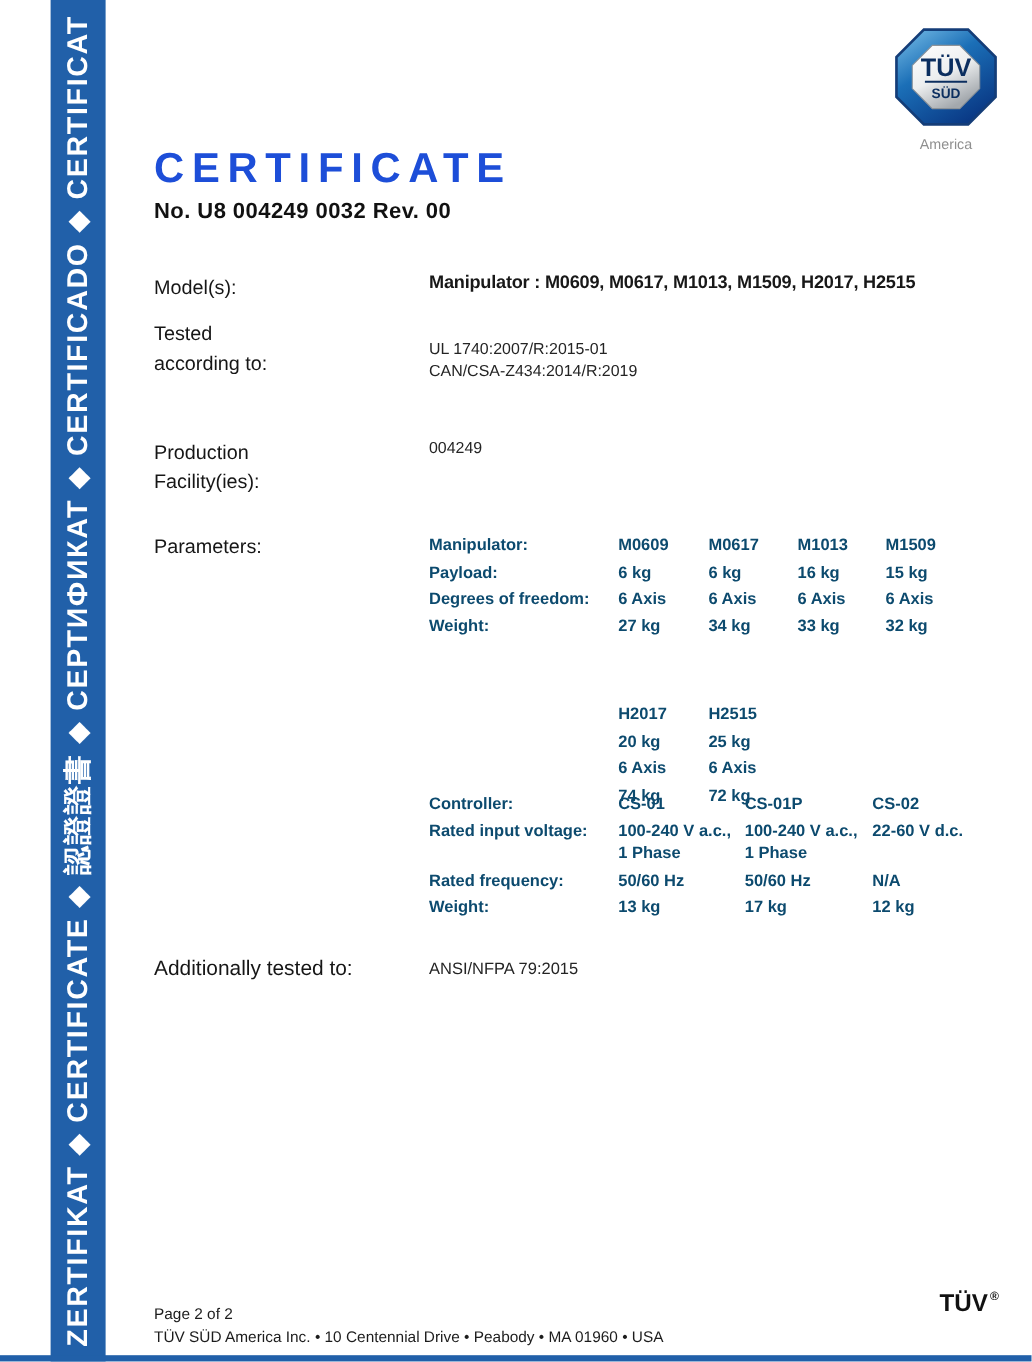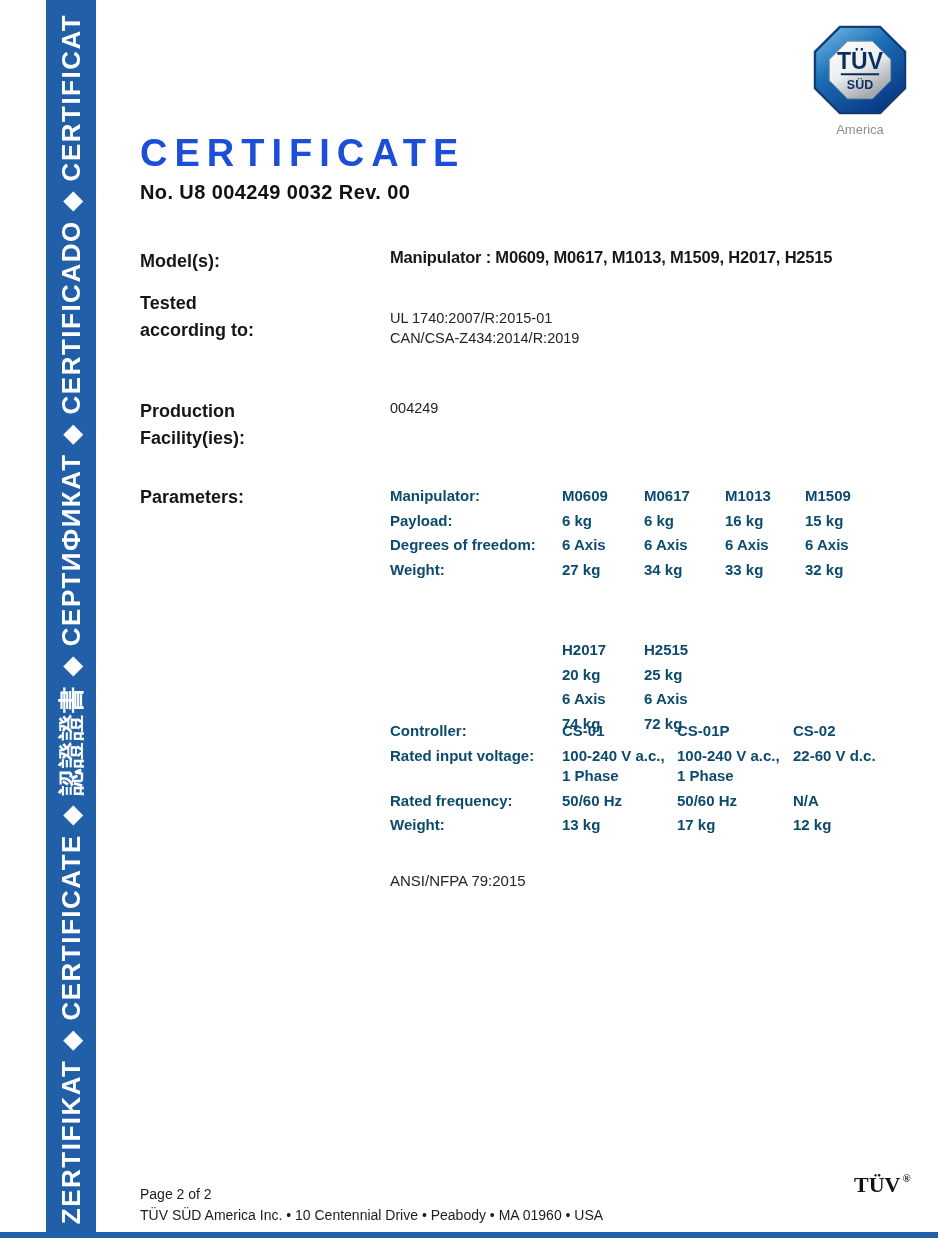--- a/index.html
+++ b/index.html
@@ -26,34 +26,34 @@
   .logo-block { position:absolute; left:812px; top:24px; width:96px; text-align:center; }
   .logo-america { margin-top:2px; font-size:13px; color:var(--america-grey,#8f8f8f); }
   .title {
     position:absolute; left:140px; top:134px;
     font-size:38px; font-weight:700; letter-spacing:7px; color:#1d4ed8; line-height:1;
   }
   .cert-number {
     position:absolute; left:140px; top:181px;
     font-size:20px; font-weight:700; letter-spacing:0.4px; color:#111; line-height:1.1;
   }
-  .label { position:absolute; left:140px; font-size:18px; font-weight:700; color:#161616; line-height:27px; }
+  .label { position:absolute; left:140px; font-size:18px; font-weight:400; color:#161616; line-height:27px; }
   .value { position:absolute; left:390px; font-size:14.5px; line-height:20px; color:#242424; }
   .models-value { font-size:16.5px; font-weight:700; line-height:21px; color:#181818; letter-spacing:-0.2px; width:520px; }
   .grid { position:absolute; display:grid; font-size:15px; color:#0c4a6e;font-weight:bold; }
   .manip-grid { left:390px; top:484px; grid-template-columns:172px 82px 81px 80px 80px; grid-auto-rows:24.6px; }
   .manip-grid > div { line-height:24.6px; }
   .h-grid { left:562px; top:638px; grid-template-columns:82px 90px; grid-auto-rows:24.6px; }
   .h-grid > div { line-height:24.6px; }
   .ctrl-grid { left:390px; top:721px; grid-template-columns:172px 115px 116px 110px; row-gap:4px; }
   .ctrl-grid > div { line-height:20.5px; padding-right:6px; }
   .addl-label { top:867px; font-size:19px; }
   .addl-value { top:871px; font-size:15px; }
   .footer { position:absolute; left:140px; top:1184px; font-size:14px; line-height:21px; color:#1c1c1c; }
-  .tuv-mark { position:absolute; left:854px; top:1172px; font-size:22px; font-weight:700; color:#111;font-family:Liberation Serif, serif; }
+  .tuv-mark { position:absolute; left:854px; top:1172px; font-size:22px; font-weight:700; color:#111; }
   .tuv-mark sup { font-size:11px; font-weight:700; position:relative; top:-2px; left:2px; }
 </style>
 </head>
 <body>
 
 <div class="page">
 
   <div class="sidebar">
     <div class="sidebar-text">ZERTIFIKAT ◆ CERTIFICATE ◆ 認證證書 ◆ СЕРТИФИКАТ ◆ CERTIFICADO ◆ CERTIFICAT</div>
   </div>
@@ -154,20 +154,21 @@
     <div>Rated frequency:</div>
     <div>50/60 Hz</div>
     <div>50/60 Hz</div>
     <div>N/A</div>
     <div>Weight:</div>
     <div>13 kg</div>
     <div>17 kg</div>
     <div>12 kg</div>
   </div>
 
+  <div class="label addl-label">Additionally tested to:</div>
   <div class="value addl-value">ANSI/NFPA 79:2015</div>
 
   <div class="footer">
     <div>Page 2 of 2</div>
     <div>TÜV SÜD America Inc. • 10 Centennial Drive • Peabody • MA 01960 • USA</div>
   </div>
 
   <div class="tuv-mark">
     <span>TÜV</span><sup>®</sup>
   </div>

